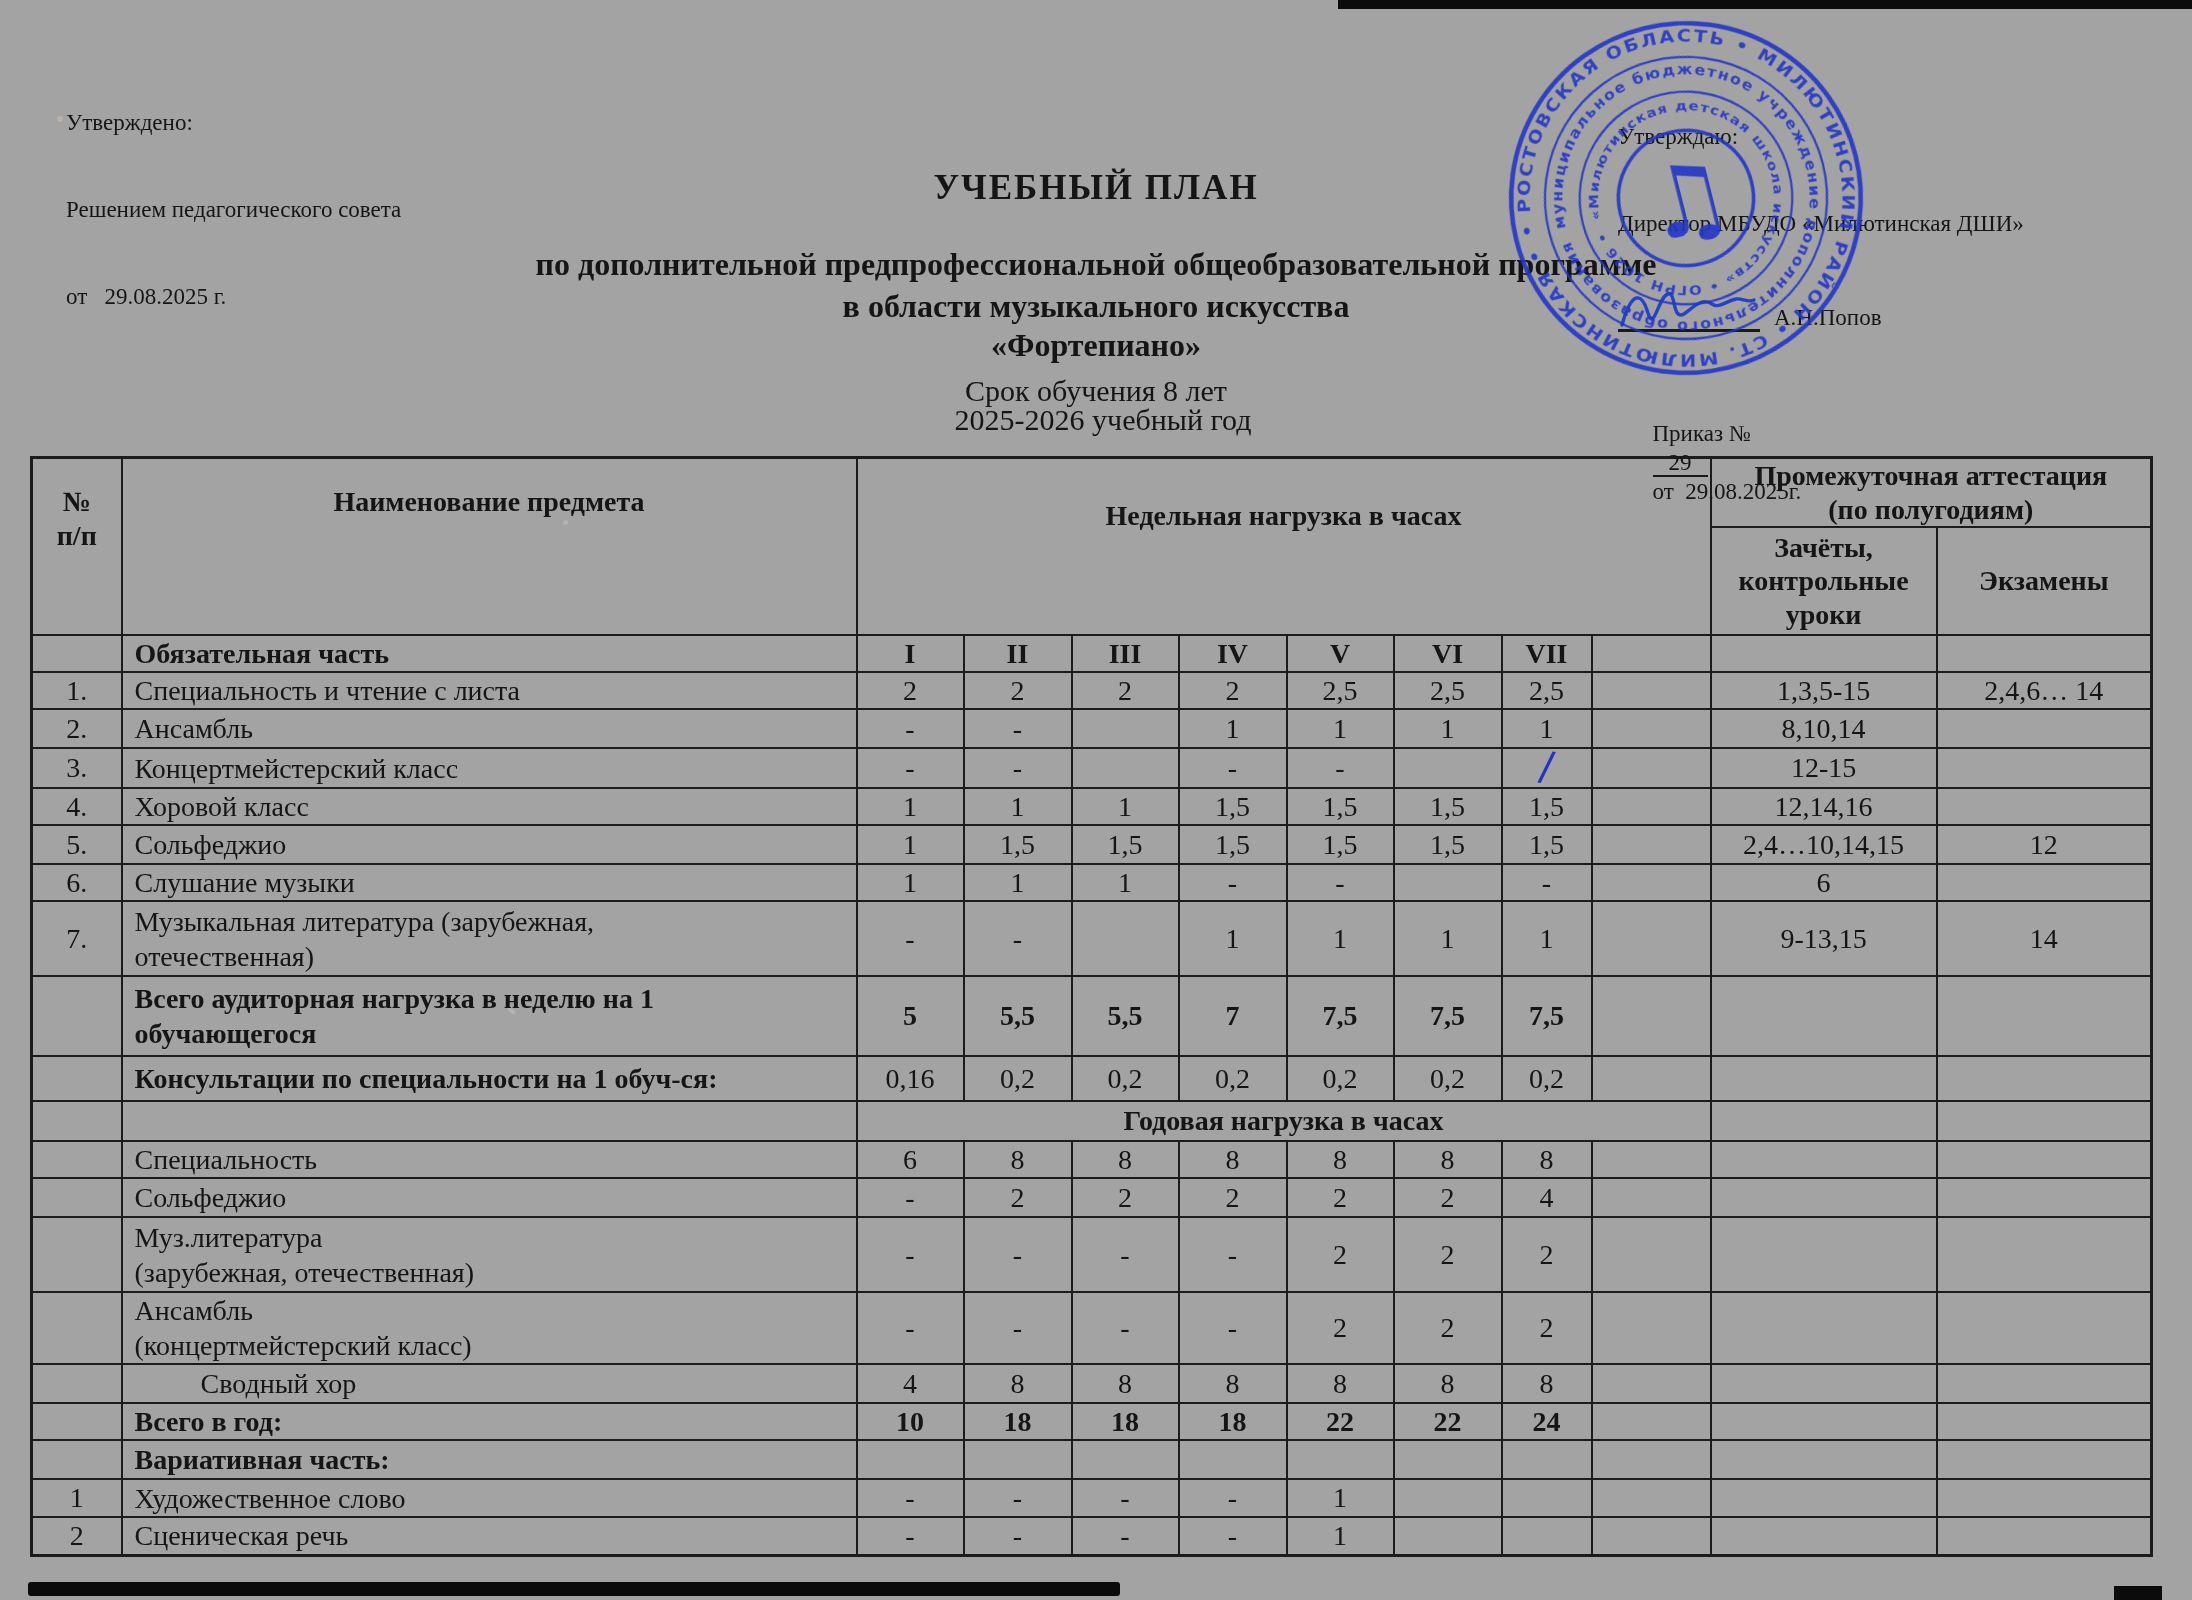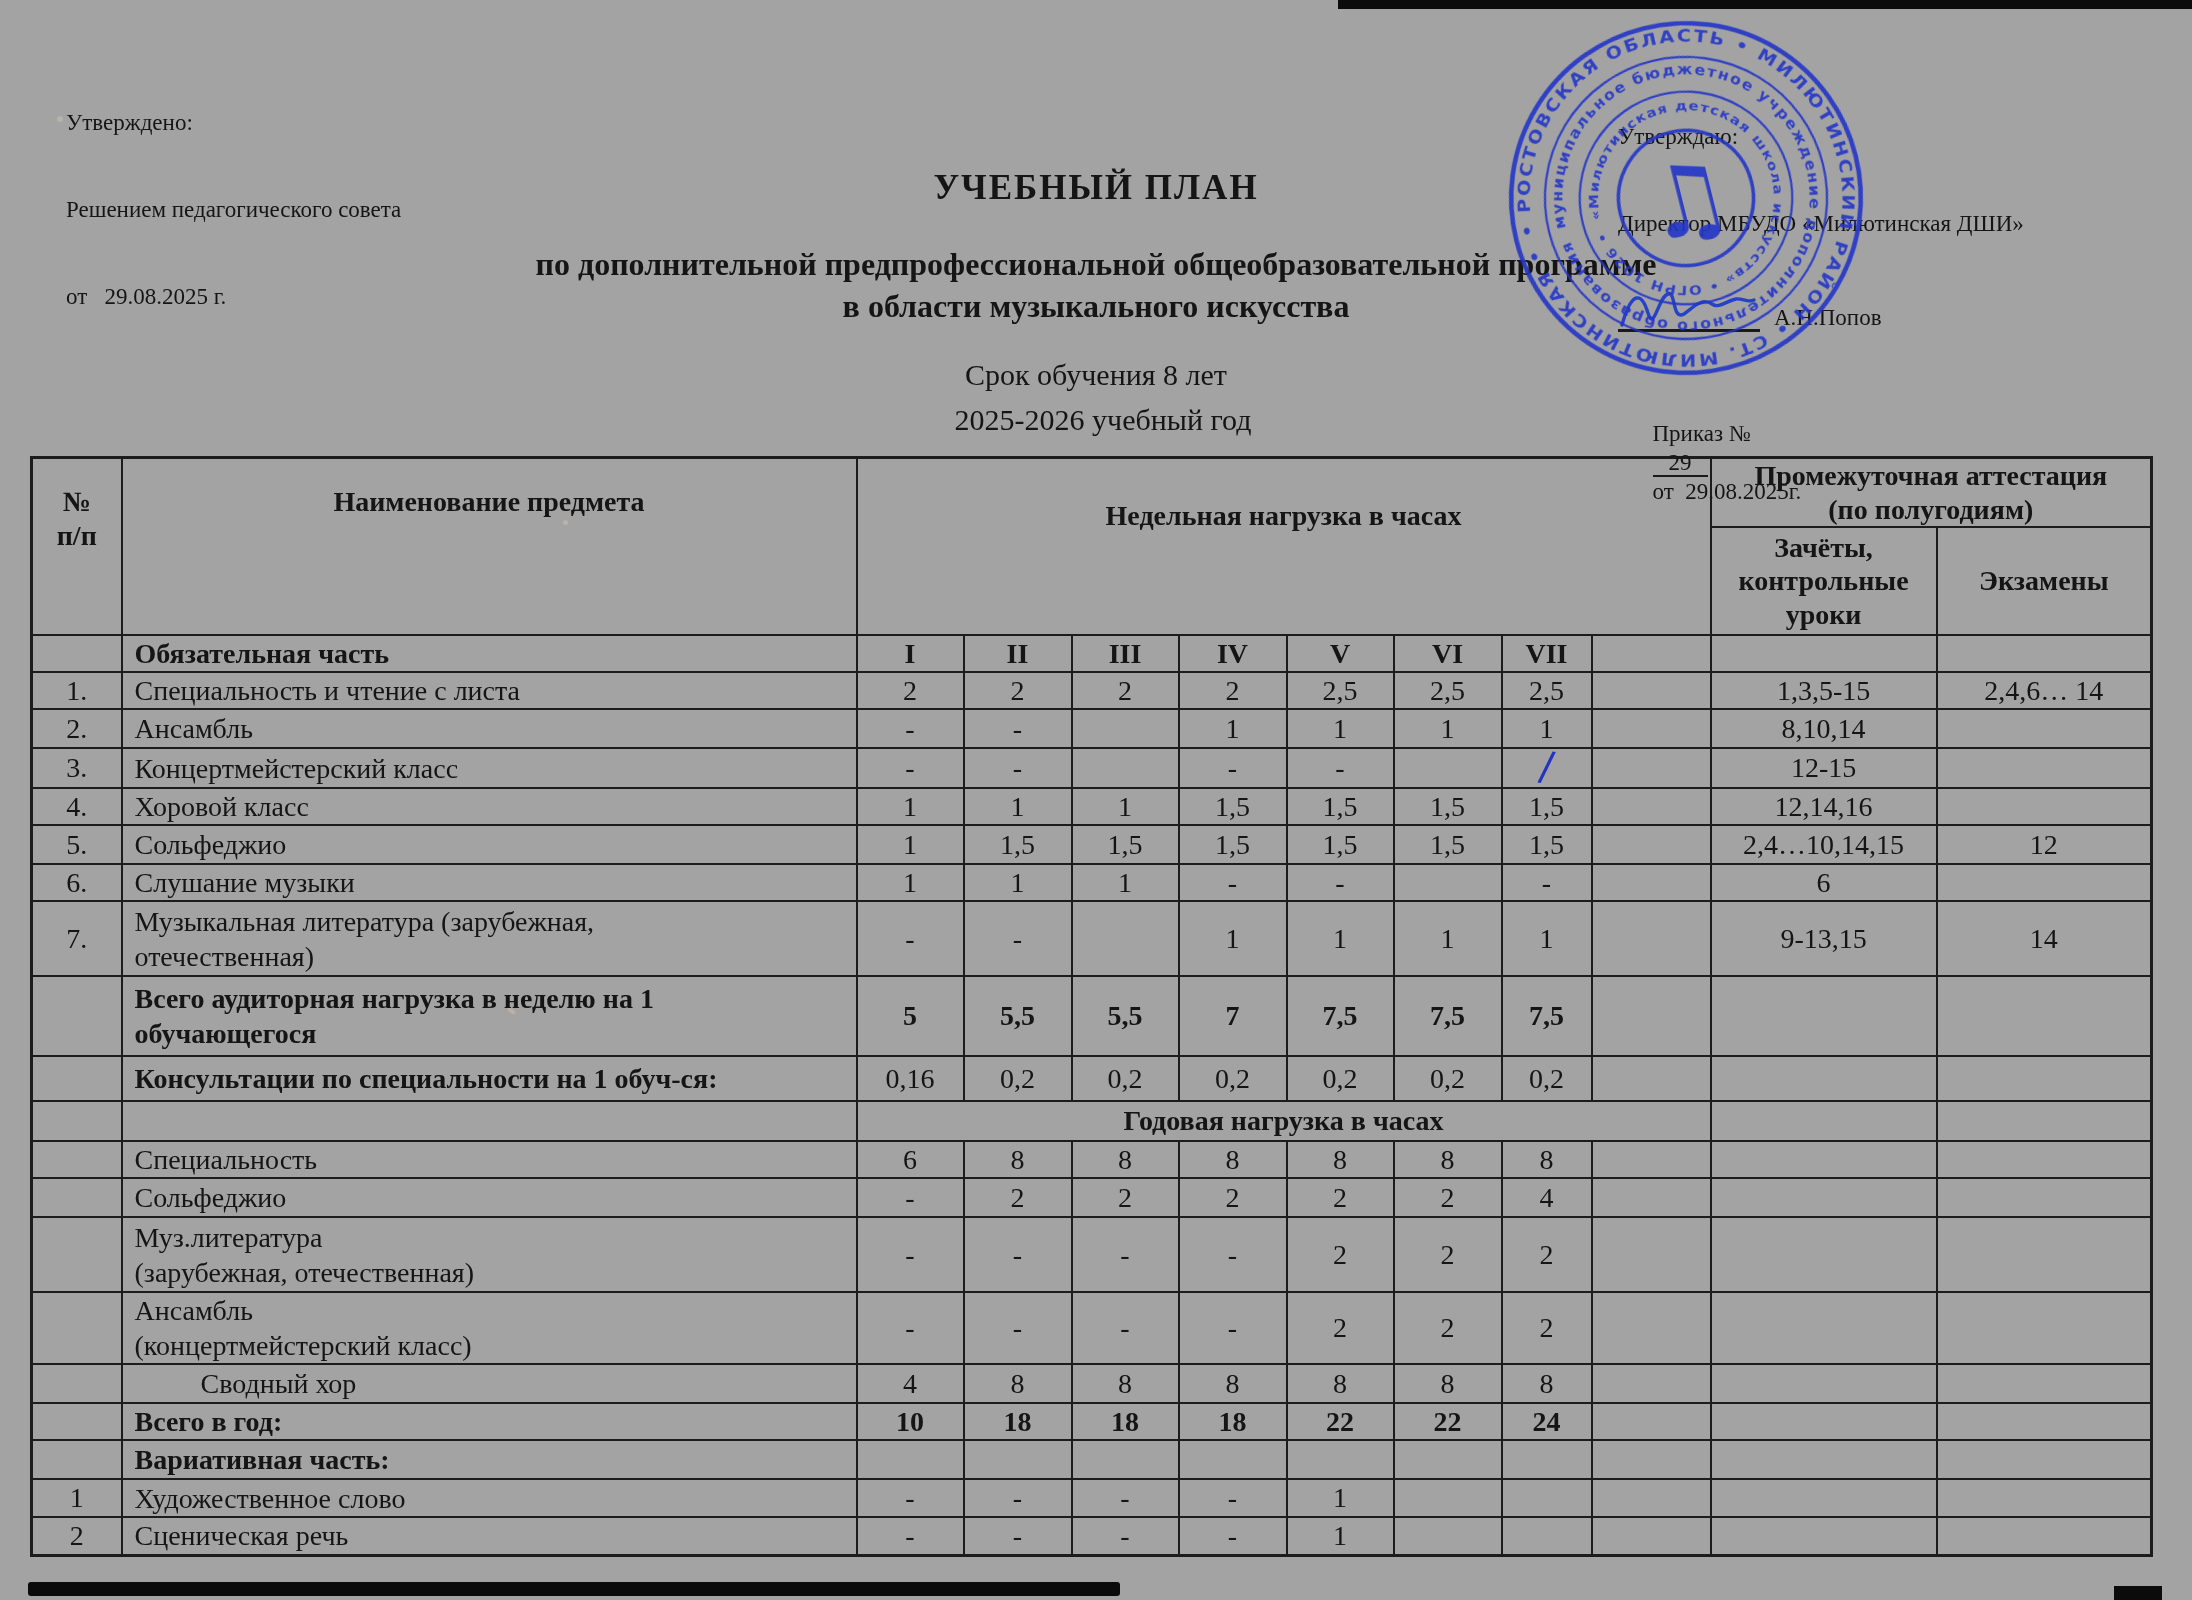--- a/index.html
+++ b/index.html
@@ -16,21 +16,21 @@
   .sig-row{display:flex;align-items:flex-end;height:36px;}
   .sig-area{position:relative;width:142px;border-bottom:3px solid #1a1a1a;height:34px;}
   .sig-svg{position:absolute;left:-6px;top:-14px;}
   .order-no{border-bottom:2.5px solid #1a1a1a;padding:0 16px;}
 
   .tline{position:absolute;left:0;width:2192px;text-align:center;white-space:pre;}
   .doc-title{top:168px;font-size:35px;font-weight:bold;letter-spacing:2px;}
   .sub1{top:246px;font-size:32px;font-weight:bold;}
   .sub2{top:288px;font-size:32px;font-weight:bold;}
   .sub3{top:327px;font-size:32px;font-weight:bold;}
-  .sub4{top:358px;font-size:30px;}
+  .sub4{top:374px;font-size:30px;}
   .sub5{top:403px;font-size:30px;padding-left:7px;}
 
   .stamp{position:absolute;left:1502px;top:14px;width:368px;height:368px;z-index:2;
          transform:rotate(-14deg);opacity:.9;filter:blur(.3px);}
 
   table.plan{position:absolute;left:30px;top:456px;width:2120px;border-collapse:collapse;
              table-layout:fixed;font-size:28px;background:transparent;}
   table.plan td,table.plan th{border:2.5px solid #1c1c1c;padding:0 4px;overflow:hidden;}
   table.plan{border:3.5px solid #1c1c1c;}
   th{font-weight:bold;text-align:center;white-space:pre-line;line-height:1.2;}
@@ -103,20 +103,21 @@
     </text>
     <text font-family="DejaVu Sans, sans-serif" font-size="12.5" font-weight="bold" fill="#2436c8" letter-spacing="1">
       <textPath href="#ringC" textLength="528" lengthAdjust="spacingAndGlyphs">«Милютинская детская школа искусств» • ОГРН 1026 •</textPath>
     </text>
     <text x="180" y="215" font-family="DejaVu Sans, sans-serif" font-size="96" text-anchor="middle" fill="#2436c8">♫</text>
   </svg>
 
   <div class="tline doc-title">УЧЕБНЫЙ ПЛАН</div>
   <div class="tline sub1">по дополнительной предпрофессиональной общеобразовательной программе</div>
   <div class="tline sub2">в области музыкального искусства</div>
+  <div class="tline sub3">«Фортепиано»</div>
   <div class="tline sub4">Срок обучения 8 лет</div>
   <div class="tline sub5">2025-2026 учебный год</div>
 
   <table class="plan">
     <colgroup>
       <col style="width:90px">
         <col style="width:735px">
       <col style="width:107px">
         <col style="width:108px">
         <col style="width:107px">

